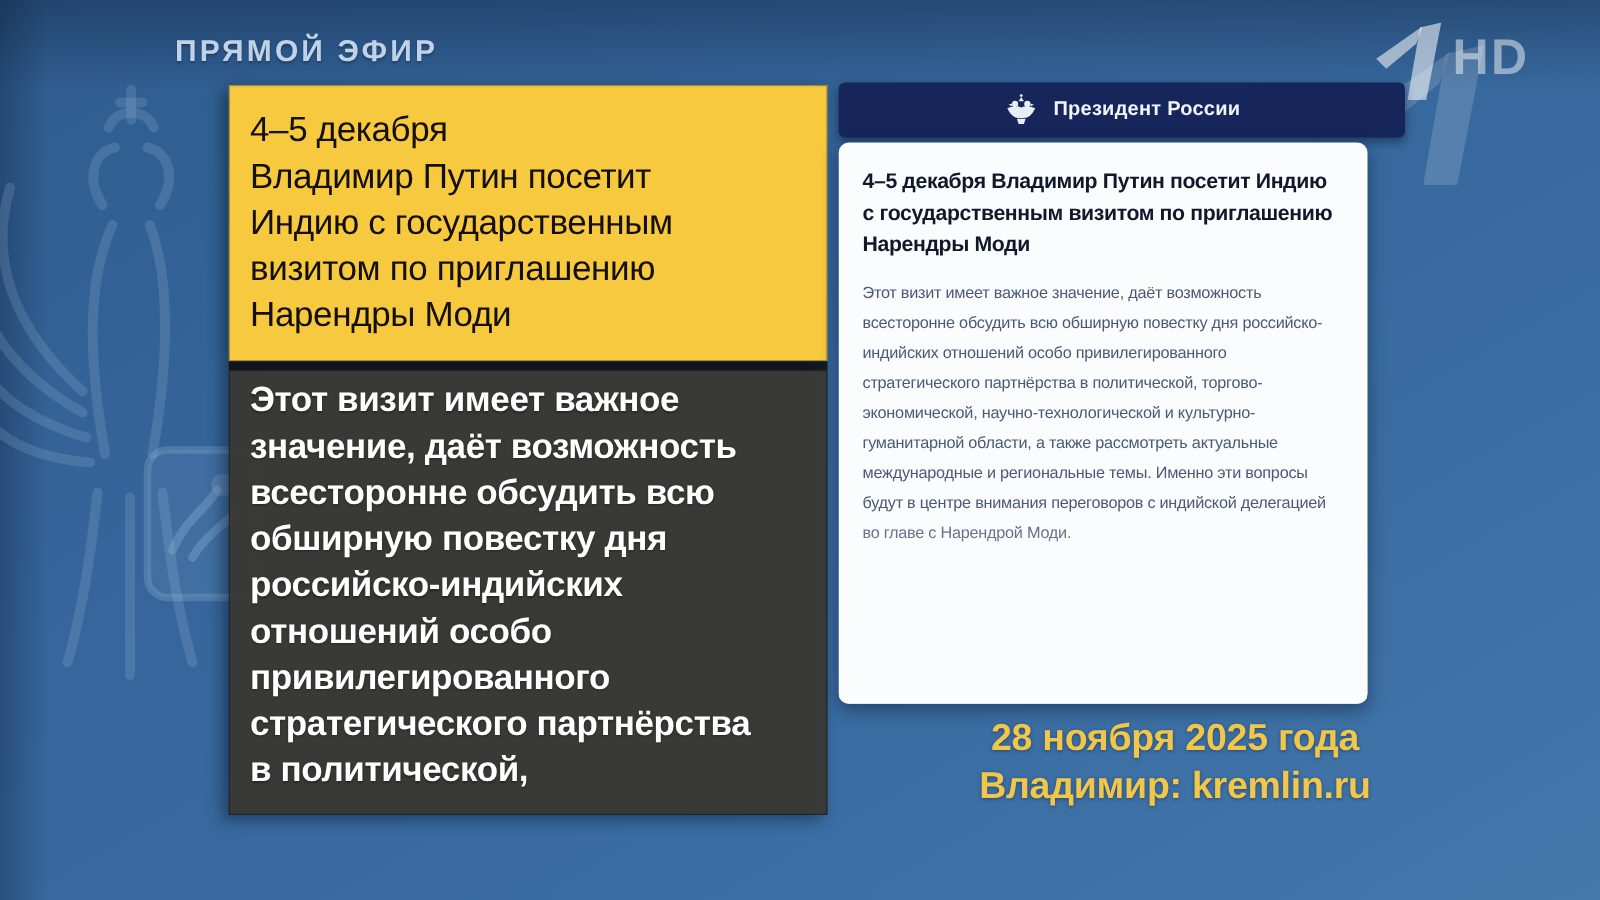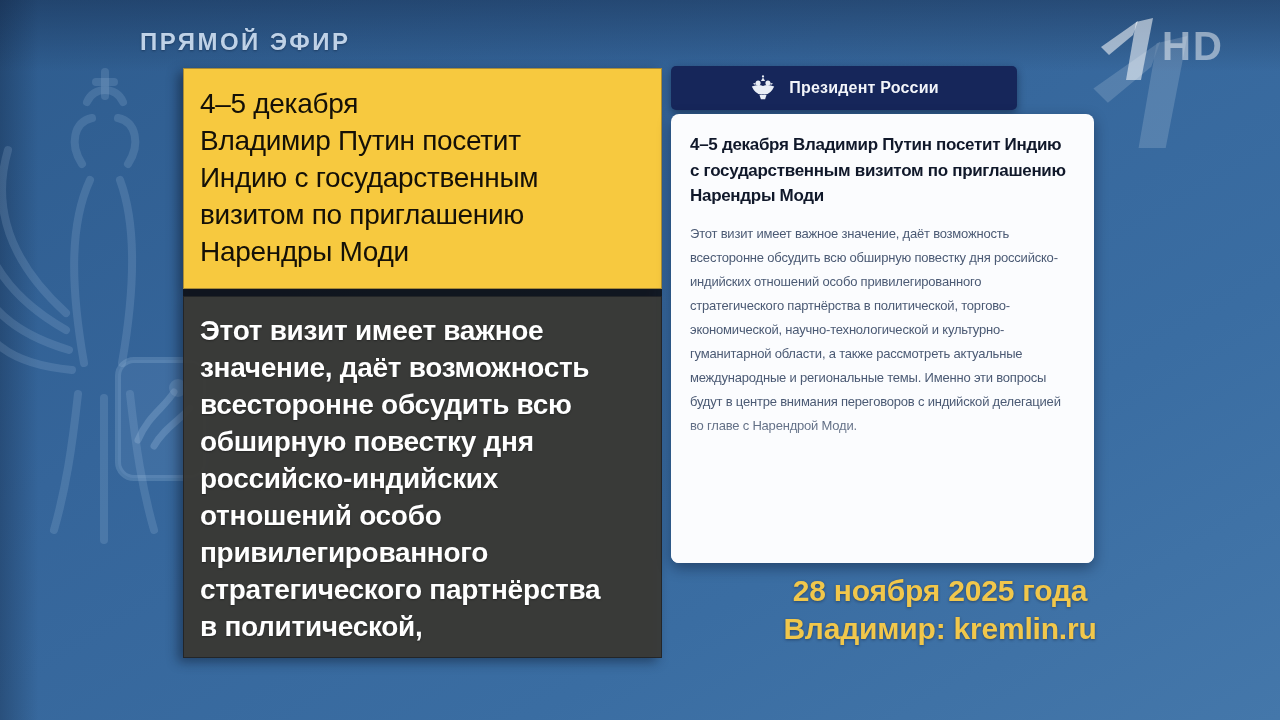--- a/index.html
+++ b/index.html
@@ -42,31 +42,31 @@
     padding:16px 18px 14px 16px;
     color:#141007;
     font-size:28px; font-weight:400; line-height:37px; letter-spacing:-.3px;
     white-space:pre-line;
     border:1px solid rgba(20,24,40,.35);
   }
   .panel-gap { width:479px; height:7px; background:rgba(14,15,20,.85); }
   .excerpt-box {
     width:479px; min-height:356px;
     background:rgba(58,58,55,.97);
-    padding:15px 18px 12px 16px;
+    padding:4px 18px 12px 16px;
     color:#ffffff;
     font-size:28px; font-weight:700; line-height:37px; letter-spacing:-.3px;
     white-space:pre-line;
     border:1px solid rgba(14,16,24,.5);
     text-shadow:0 1px 2px rgba(0,0,0,.35);
   }
 
   
   .site-header {
-    position:absolute; left:671px; top:66px; width:346px; height:44px;
+    position:absolute; left:671px; top:66px; width:453px; height:44px;
     background:#16265a; border-radius:5px;
     display:flex; align-items:center; justify-content:center; gap:12px;
     box-shadow:0 3px 8px rgba(5,12,32,.45);
   }
   .site-header .site-title {
     color:#f2f4f9; font-size:16px; font-weight:700; letter-spacing:.2px;
   }
   .site-card {
     position:absolute; left:671px; top:114px; width:423px; height:449px;
     background:#fbfcfe; border-radius:8px;

